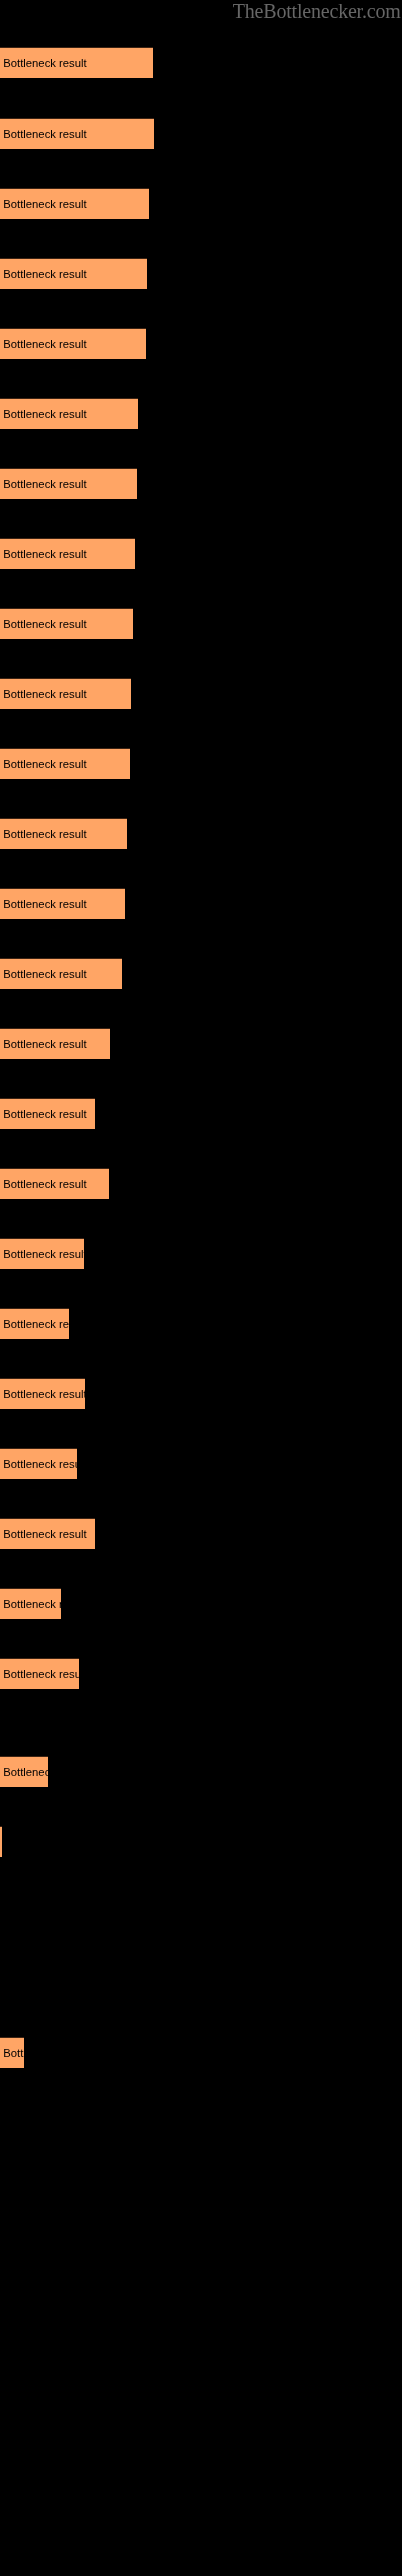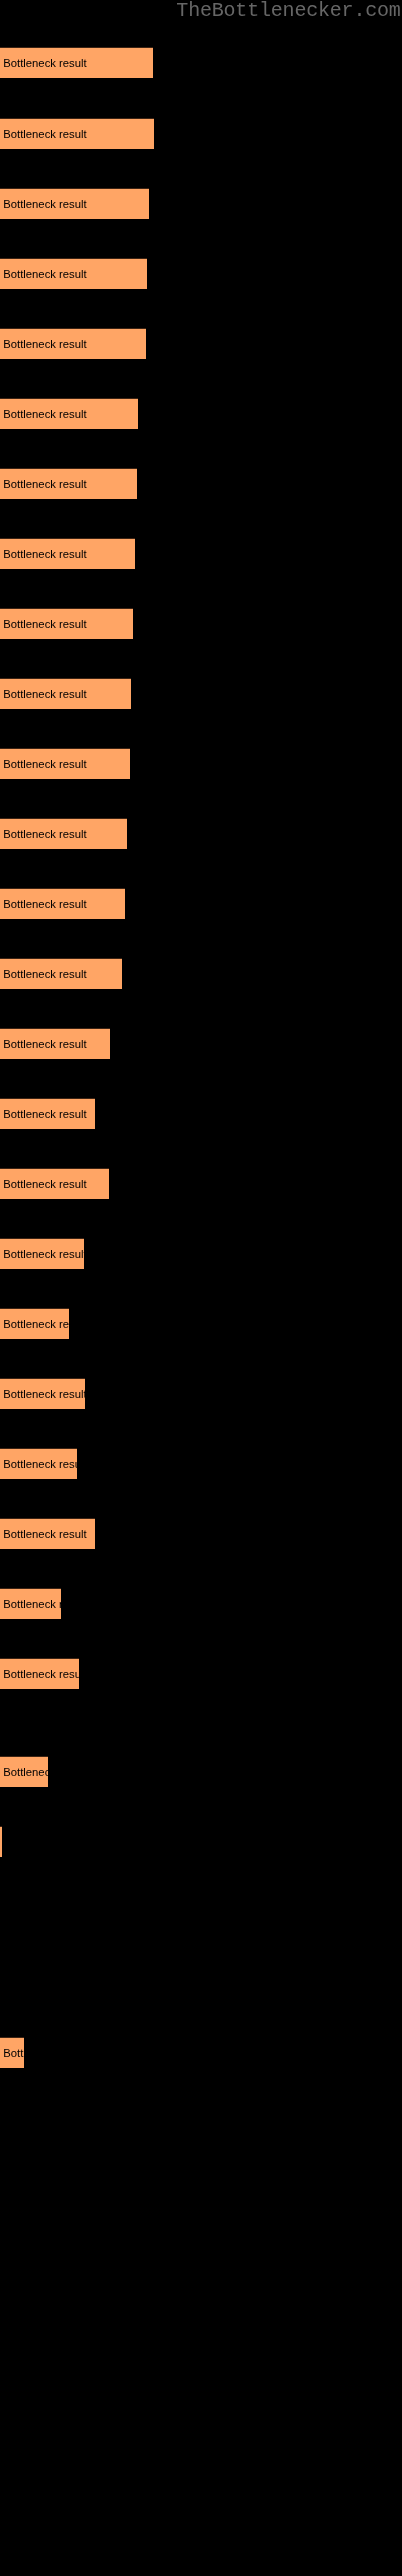--- a/index.html
+++ b/index.html
@@ -18,21 +18,21 @@
   #chart-root {
     position: relative;
     width: 403px;
     height: 2576px;
     background: #000000;
   }
   #chart-title {
     position: absolute;
     right: 2.4px;
     top: 0px;
-    font-family: Liberation Mono, monospace;
+    font-family: Liberation Serif, serif;
     font-size: 20px;
     line-height: 22.5px;
     color: #666666;
     white-space: nowrap;
     letter-spacing: -0.2px;
   }
   #bars-layer {
     position: absolute;
     left: 0;
     top: 0;

